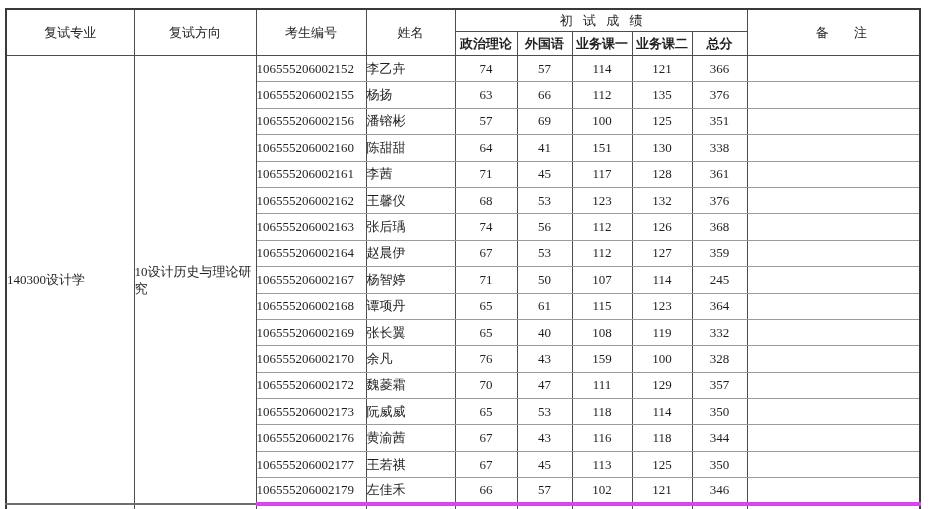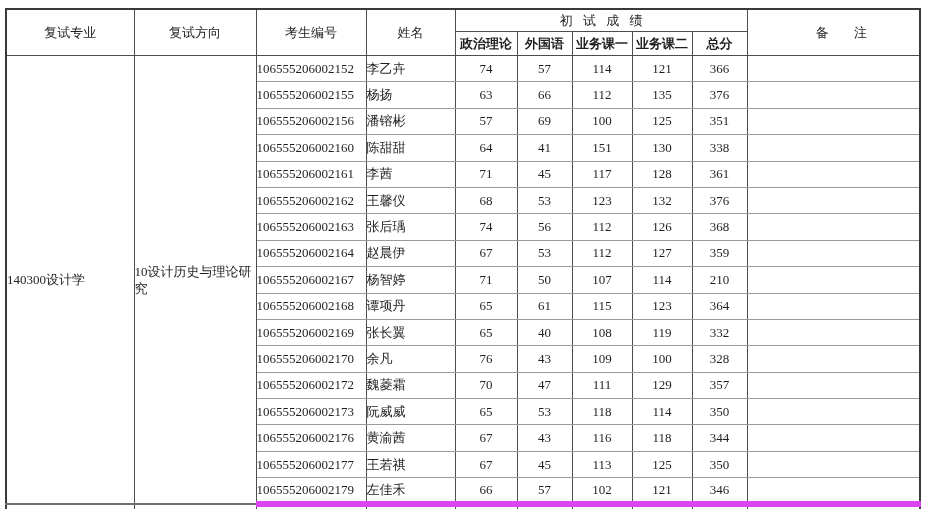--- a/index.html
+++ b/index.html
@@ -36,21 +36,21 @@
   thead tr.header-row-1 th { height: 21px; }
   thead tr.header-row-2 th { height: 23px; font-weight: bold; }
   thead th { text-align: center; background: #ffffff; }
   .group-header  { word-spacing: 7px; }
   .remarks-header { word-spacing: 22px; padding-left: 16px; }
   tbody tr.data-row { height: 26.4px; }
   tbody tr.data-row td {
     border-top: 1px solid #9b9b9b;
     border-bottom: 1px solid #9b9b9b;
   }
-  tbody tr.last-data-row td { border-bottom: 6px solid #d946ef; }
+  tbody tr.last-data-row td { border-bottom: 4px solid #d946ef; }
   tbody tr.partial-row { height: 10px; }
   tbody tr.partial-row td { border-top: 2px solid #6e6e6e; }
   .cell-left {
     text-align: left;
   }
   .cell-num { text-align: center; }
   .major-cell, .direction-cell {
     vertical-align: middle;
     line-height: 17px;
     padding-right: 4px;
@@ -172,21 +172,21 @@
         <td class="cell-num">359</td>
         <td class="cell-left"></td>
       </tr>
       <tr class="data-row">
         <td class="cell-left">106555206002167</td>
         <td class="cell-left">杨智婷</td>
         <td class="cell-num">71</td>
         <td class="cell-num">50</td>
         <td class="cell-num">107</td>
         <td class="cell-num">114</td>
-        <td class="cell-num">210</td>
+        <td class="cell-num">245</td>
         <td class="cell-left"></td>
       </tr>
       <tr class="data-row">
         <td class="cell-left">106555206002168</td>
         <td class="cell-left">谭项丹</td>
         <td class="cell-num">65</td>
         <td class="cell-num">61</td>
         <td class="cell-num">115</td>
         <td class="cell-num">123</td>
         <td class="cell-num">364</td>
@@ -200,21 +200,21 @@
         <td class="cell-num">108</td>
         <td class="cell-num">119</td>
         <td class="cell-num">332</td>
         <td class="cell-left"></td>
       </tr>
       <tr class="data-row">
         <td class="cell-left">106555206002170</td>
         <td class="cell-left">余凡</td>
         <td class="cell-num">76</td>
         <td class="cell-num">43</td>
-        <td class="cell-num">109</td>
+        <td class="cell-num">159</td>
         <td class="cell-num">100</td>
         <td class="cell-num">328</td>
         <td class="cell-left"></td>
       </tr>
       <tr class="data-row">
         <td class="cell-left">106555206002172</td>
         <td class="cell-left">魏菱霜</td>
         <td class="cell-num">70</td>
         <td class="cell-num">47</td>
         <td class="cell-num">111</td>

